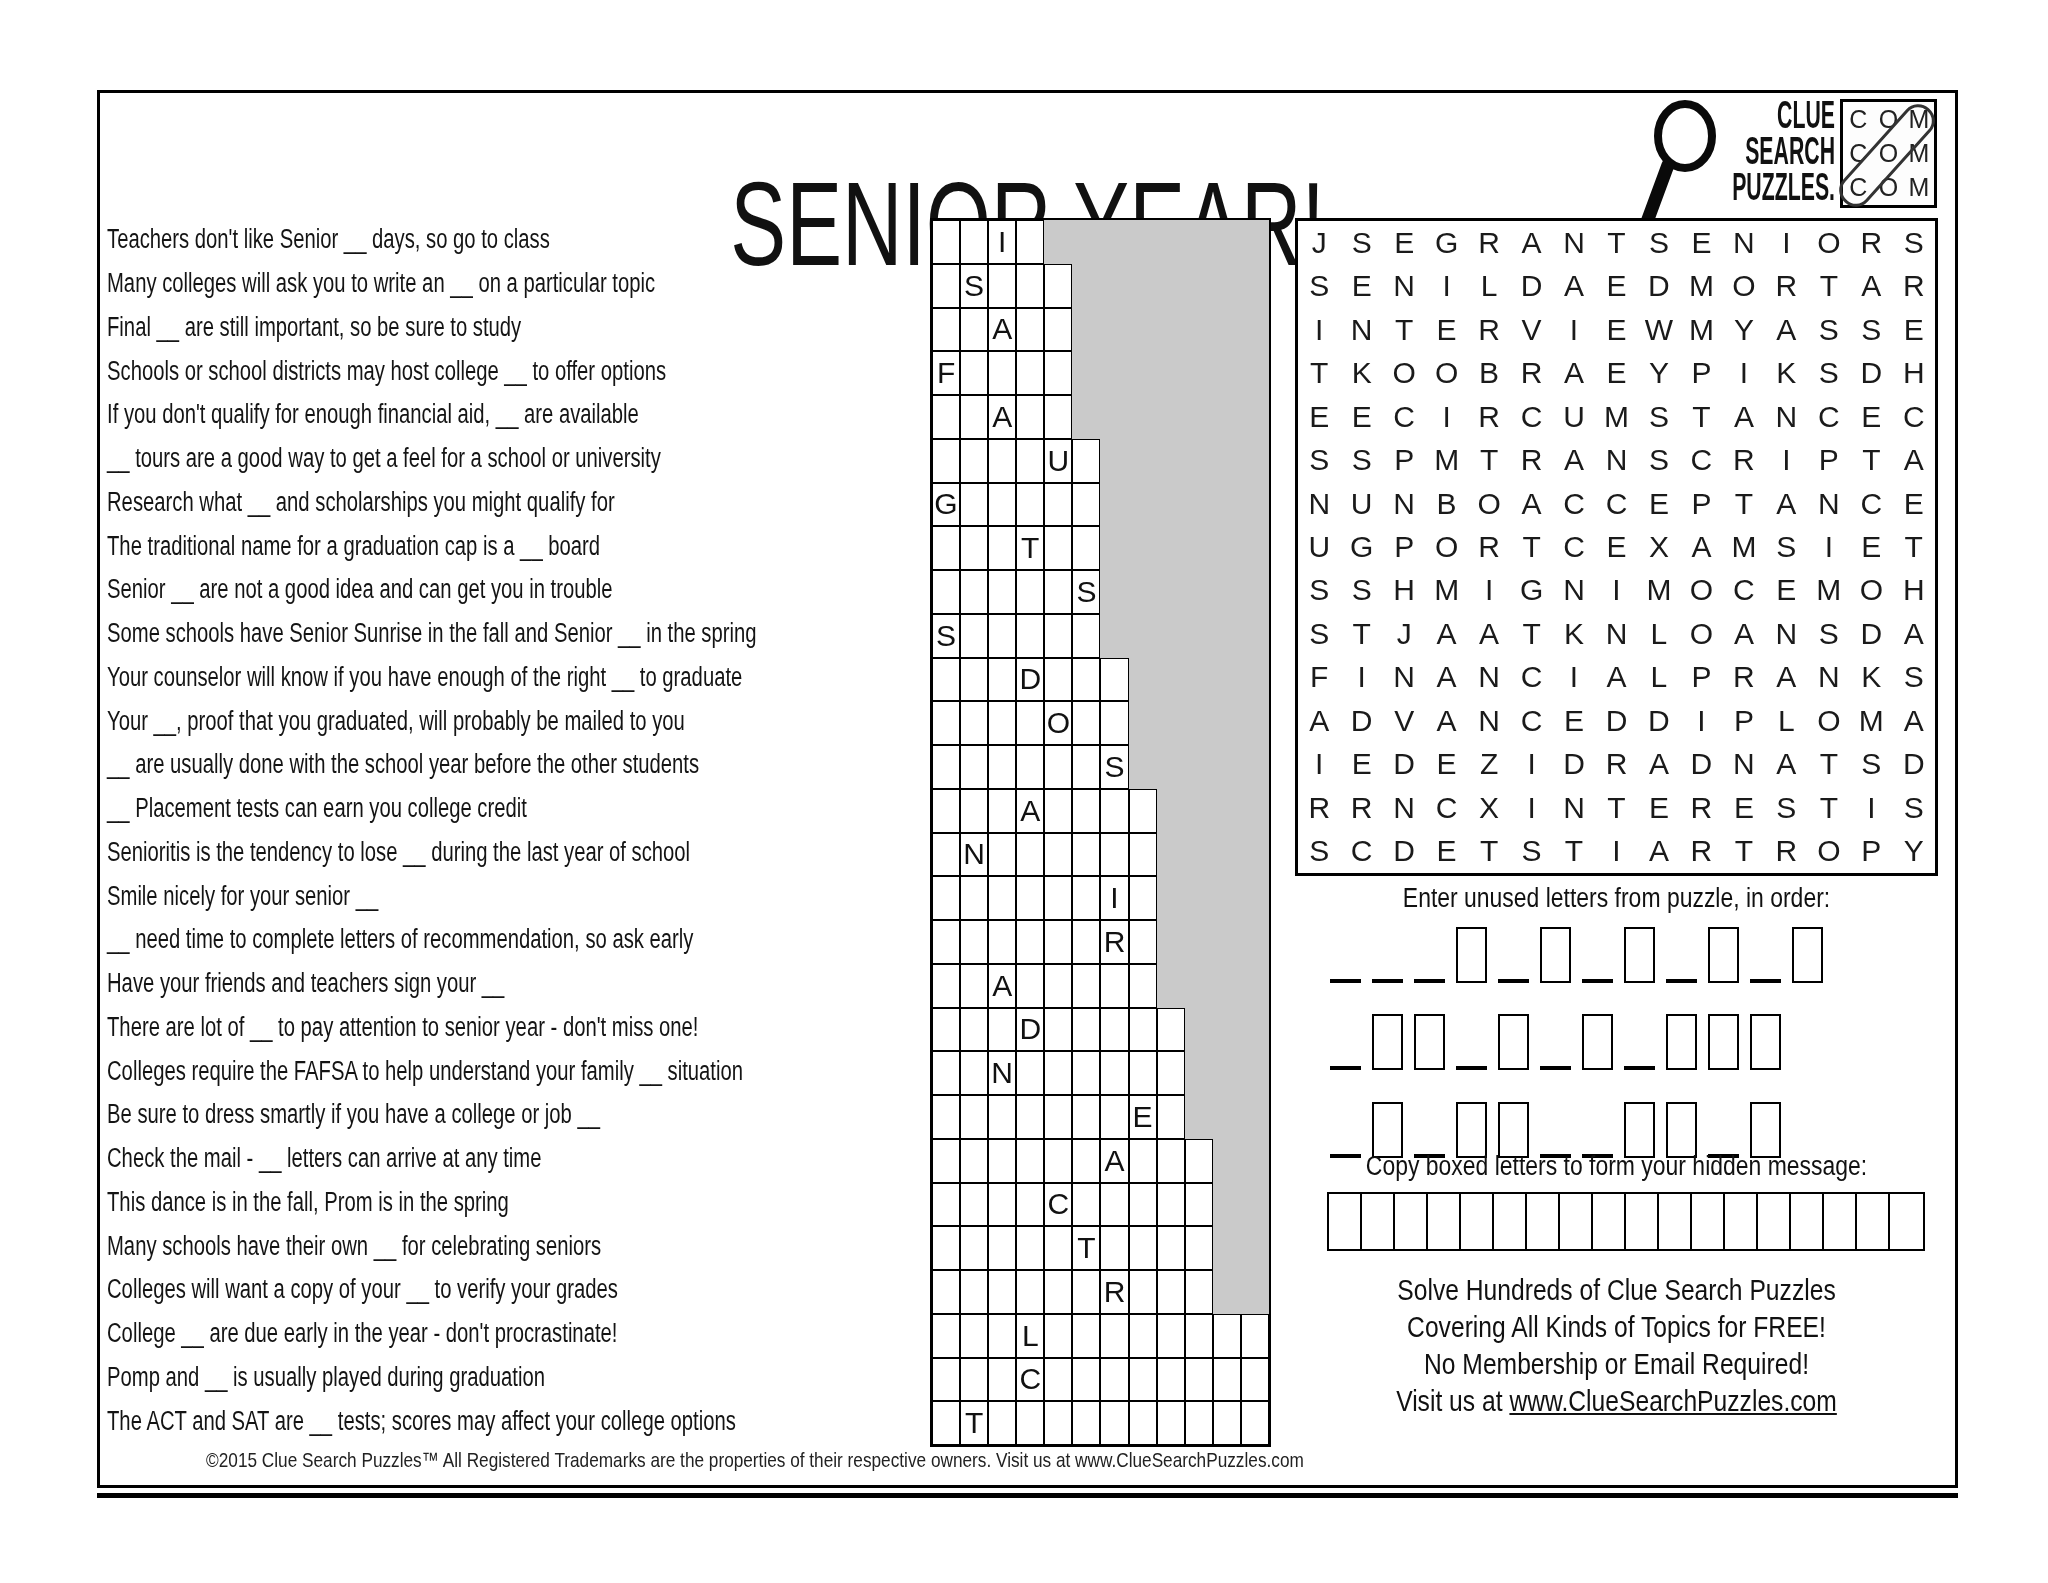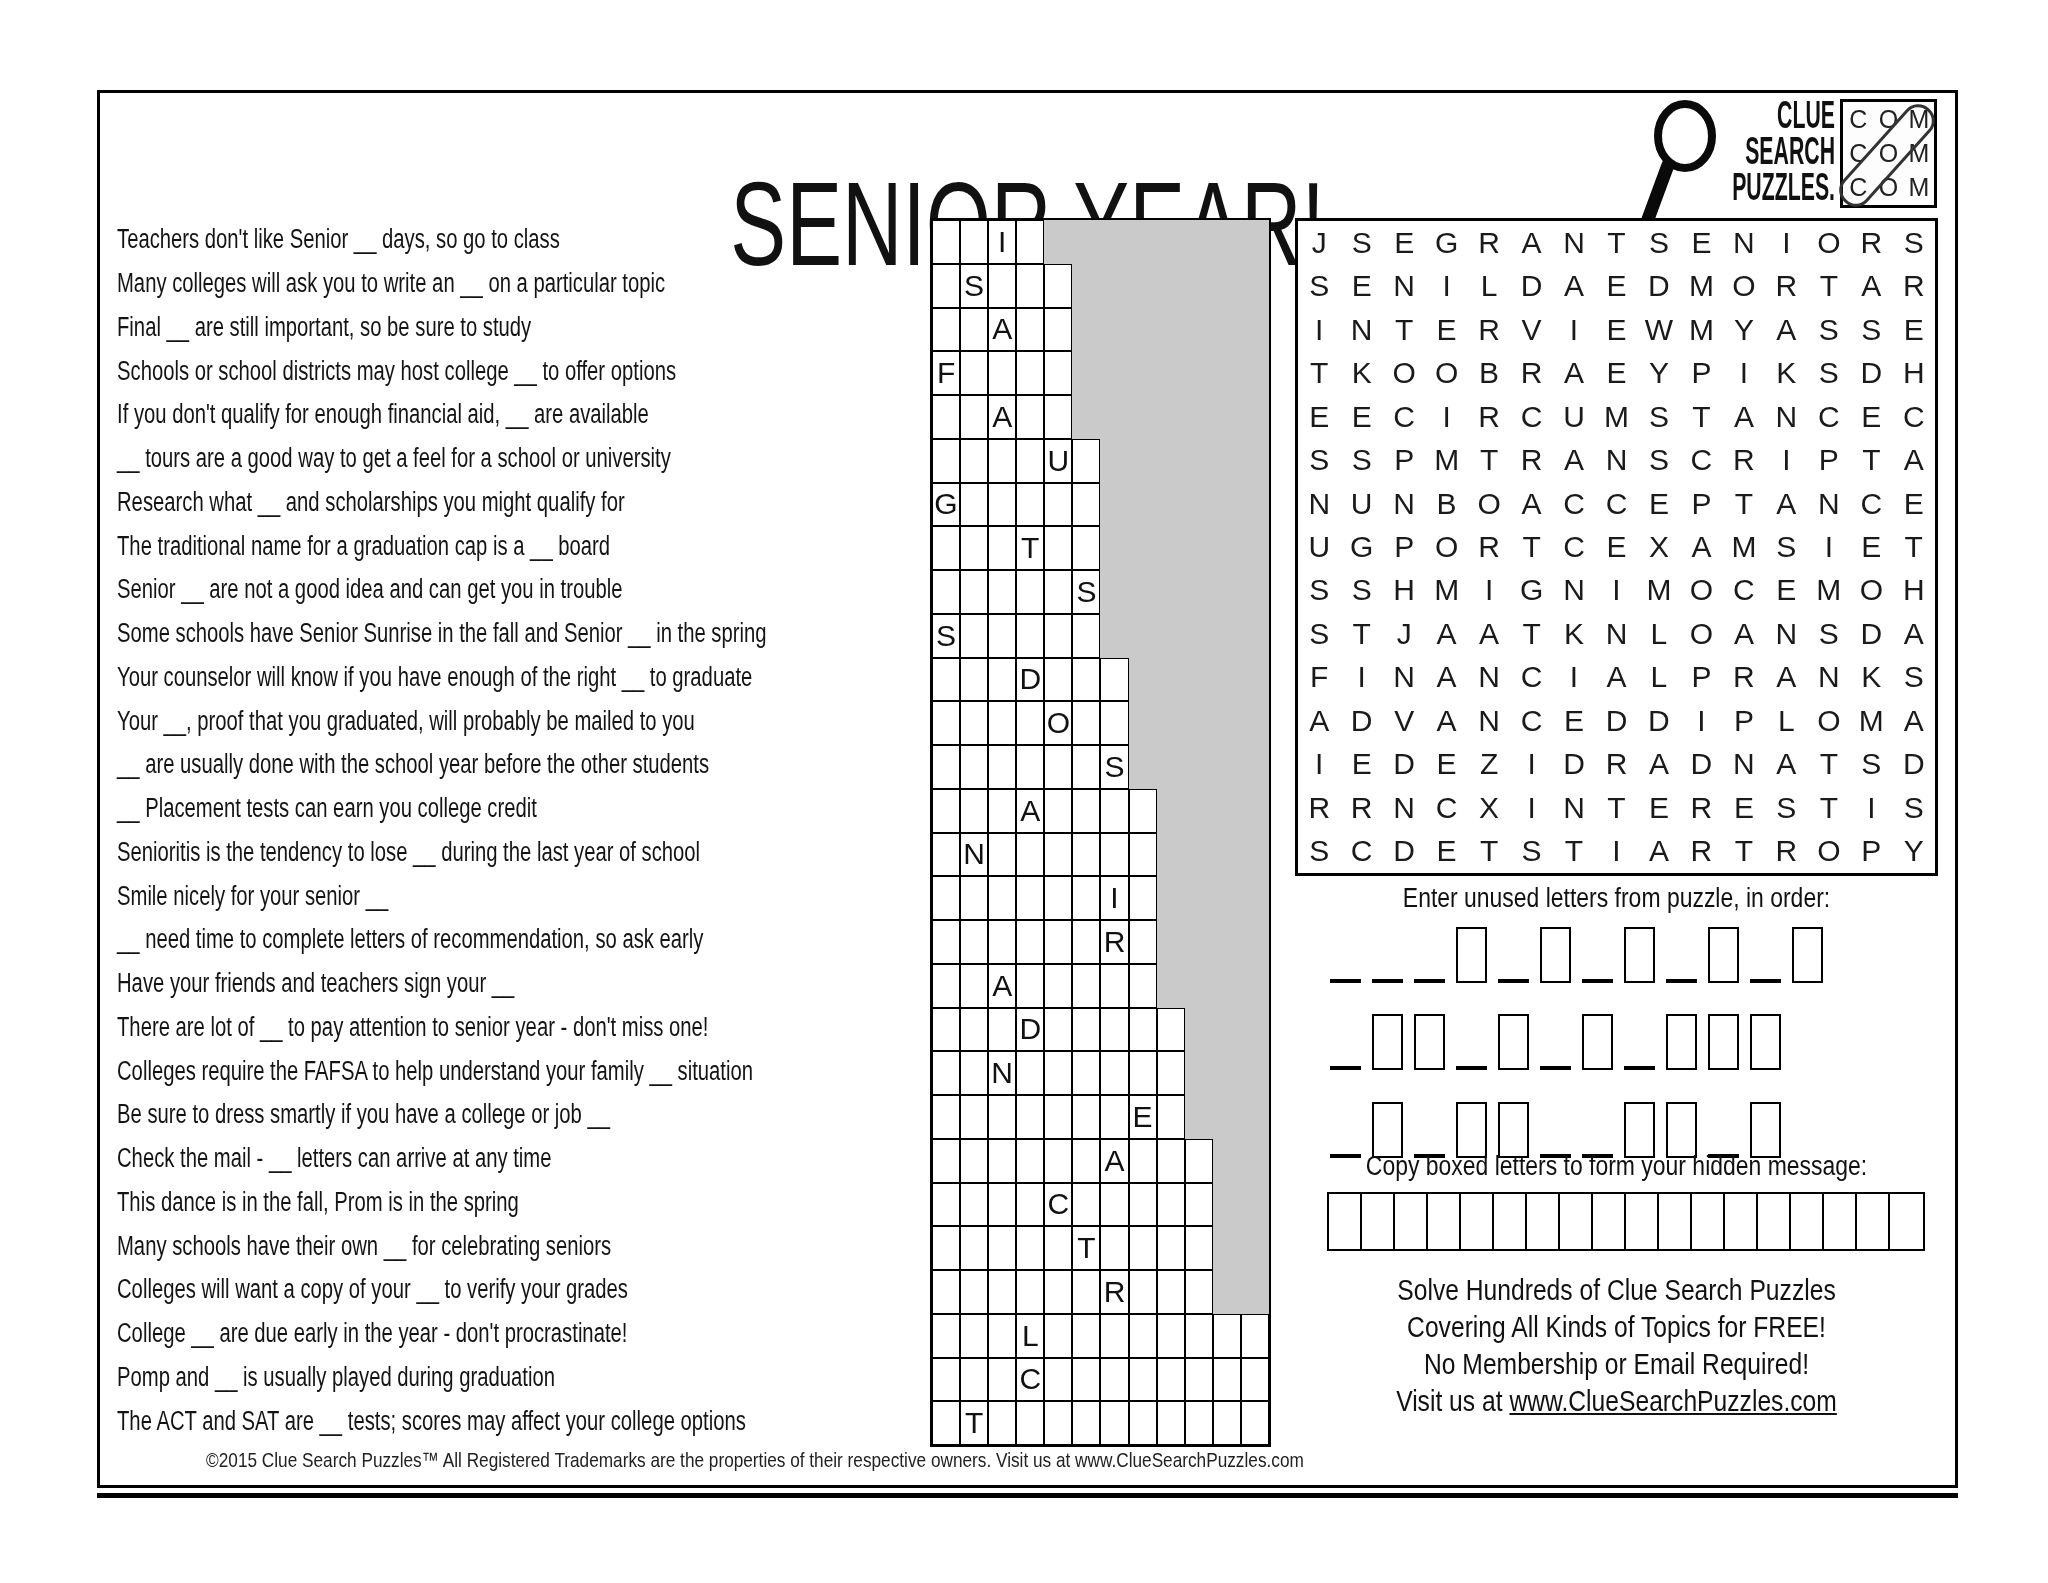--- a/index.html
+++ b/index.html
@@ -14,21 +14,21 @@
   
   .page-title{left:97px;top:84px;width:1861px;text-align:center;font-size:118px;line-height:1.05;font-weight:400;transform:scaleX(.71);transform-origin:50% 50%;white-space:nowrap;}
 
   
   .logo-text{top:97px;width:300px;right:213px;text-align:right;font-weight:bold;font-size:38px;line-height:36px;transform:scaleX(.56);transform-origin:100% 50%;letter-spacing:0;}
   .com-box{left:1840px;top:99px;width:97px;height:109px;border:3px solid #000;box-sizing:border-box;display:grid;grid-template-columns:repeat(3,1fr);grid-template-rows:repeat(3,1fr);background:#fdfdfd;}
   .com-box div{display:flex;align-items:center;justify-content:center;font-size:25px;color:#222;}
   .com-capsule{left:1824px;top:139px;width:120px;height:27px;border:3px solid #333;border-radius:16px;transform:rotate(-48deg);background:transparent;}
 
   
-  .clue-list{left:117px;top:218px;width:820px;}
+  .clue-list{left:107px;top:218px;width:820px;}
   .clue{height:43.75px;display:flex;align-items:center;font-size:27px;white-space:nowrap;transform:scaleX(.75);transform-origin:0 50%;color:#141414;}
 
   
   .answer-grid{left:930px;top:218px;width:341px;height:1229px;border:2px solid #000;box-sizing:border-box;background:#cacaca;}
   .xw-row{display:flex;height:43.75px;}
   .xw-cell{width:28.08px;height:43.75px;flex:none;background:#fff;border:1px solid #000;box-sizing:border-box;display:flex;align-items:center;justify-content:center;font-size:30px;color:#111;}
 
   
   .word-search{left:1295px;top:218px;width:643px;height:658px;border:3px solid #000;box-sizing:border-box;display:grid;grid-template-columns:repeat(15,1fr);grid-template-rows:repeat(15,1fr);background:#fff;}
   .ws-cell{display:flex;align-items:center;justify-content:center;font-size:30px;color:#1a1a1a;}

